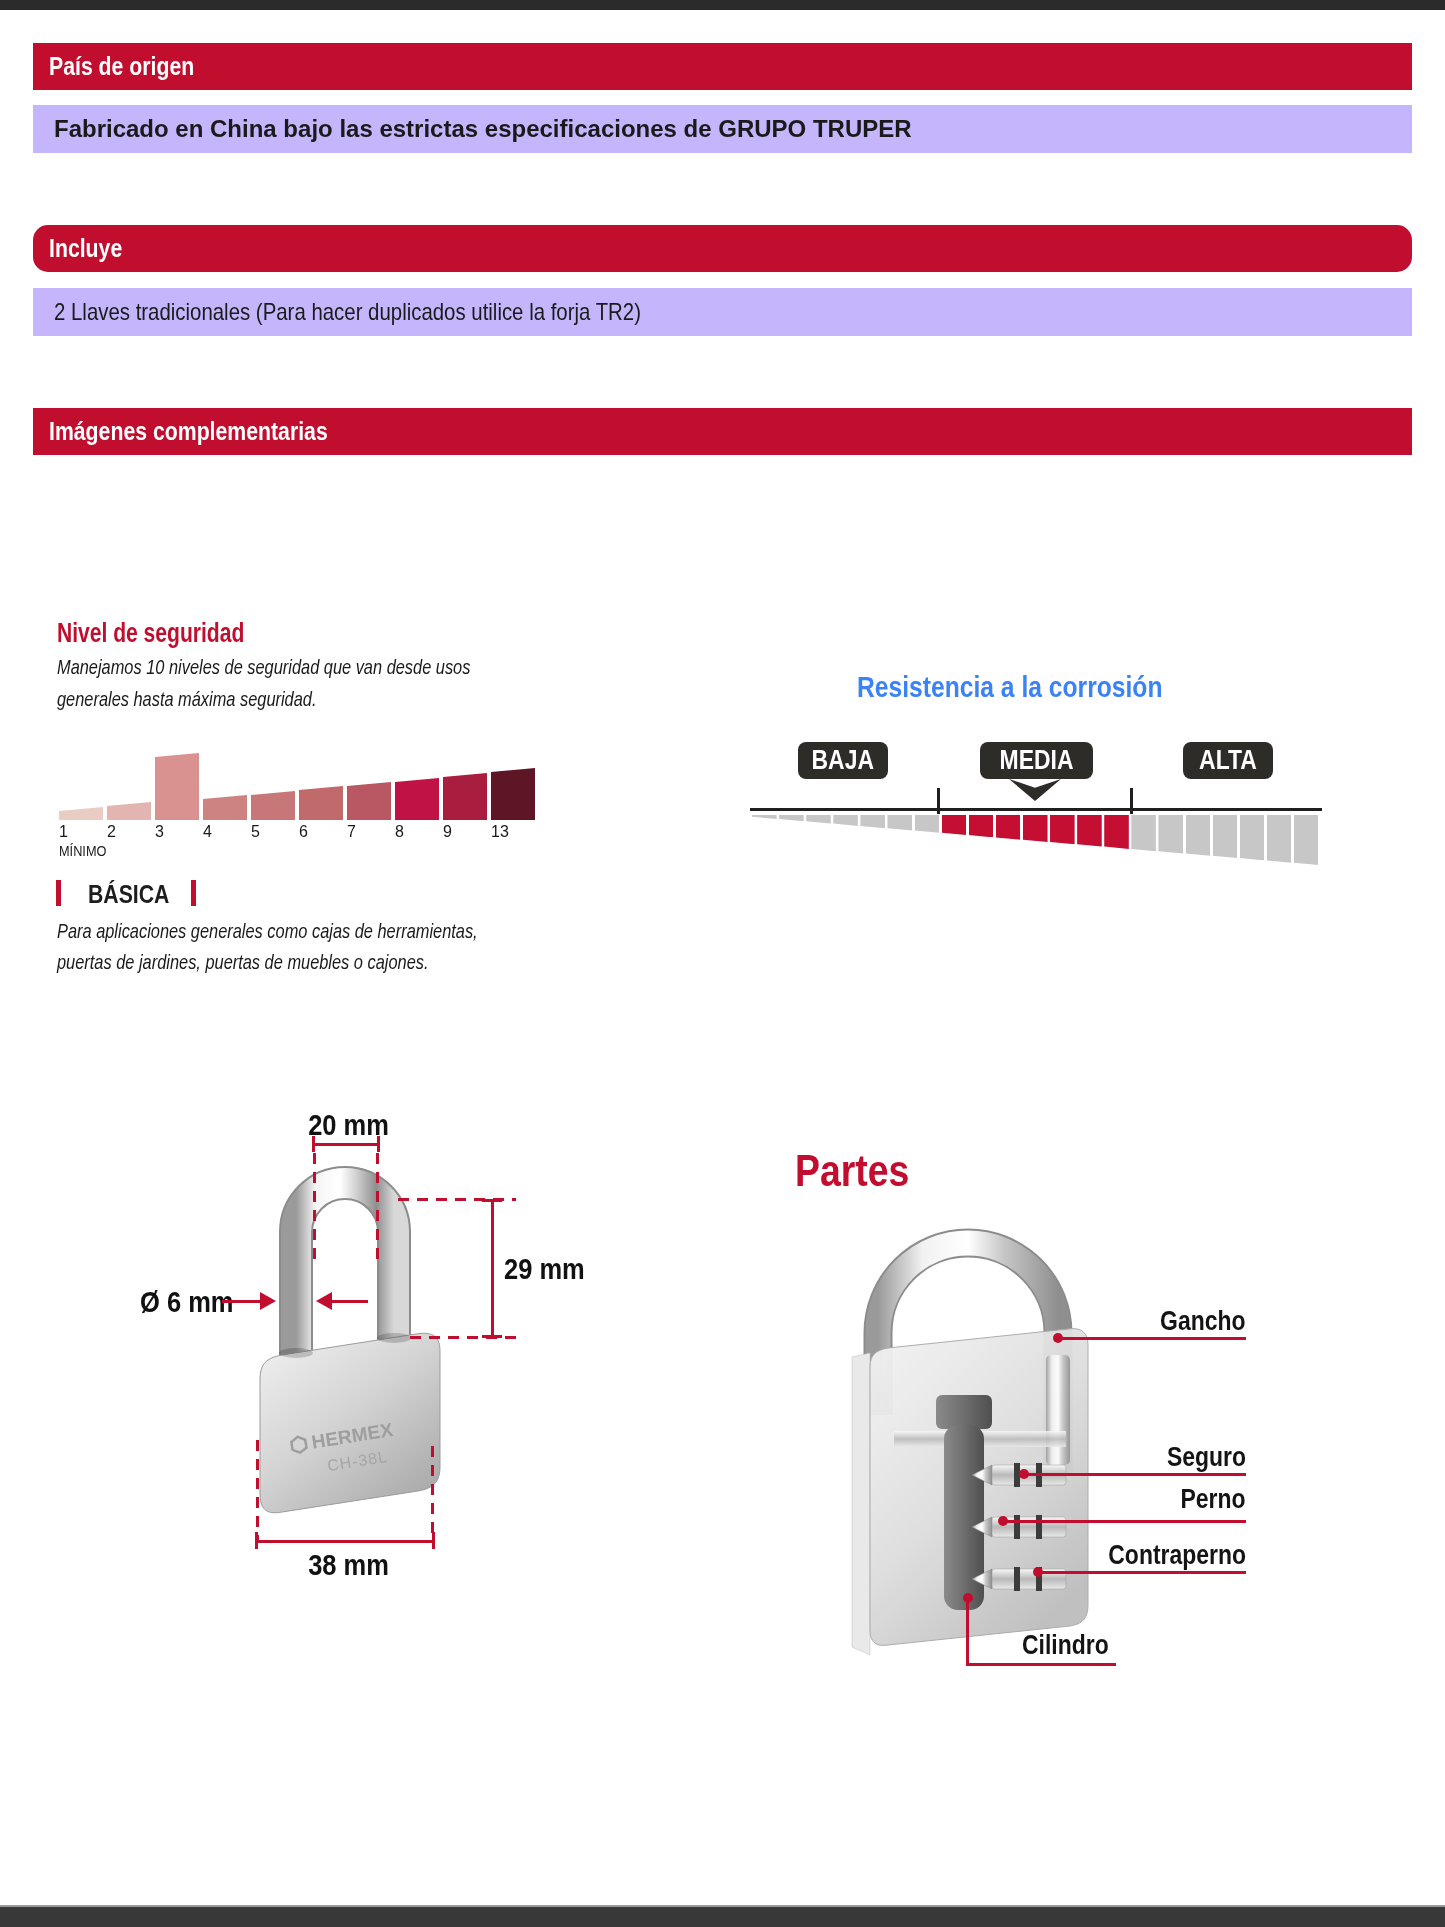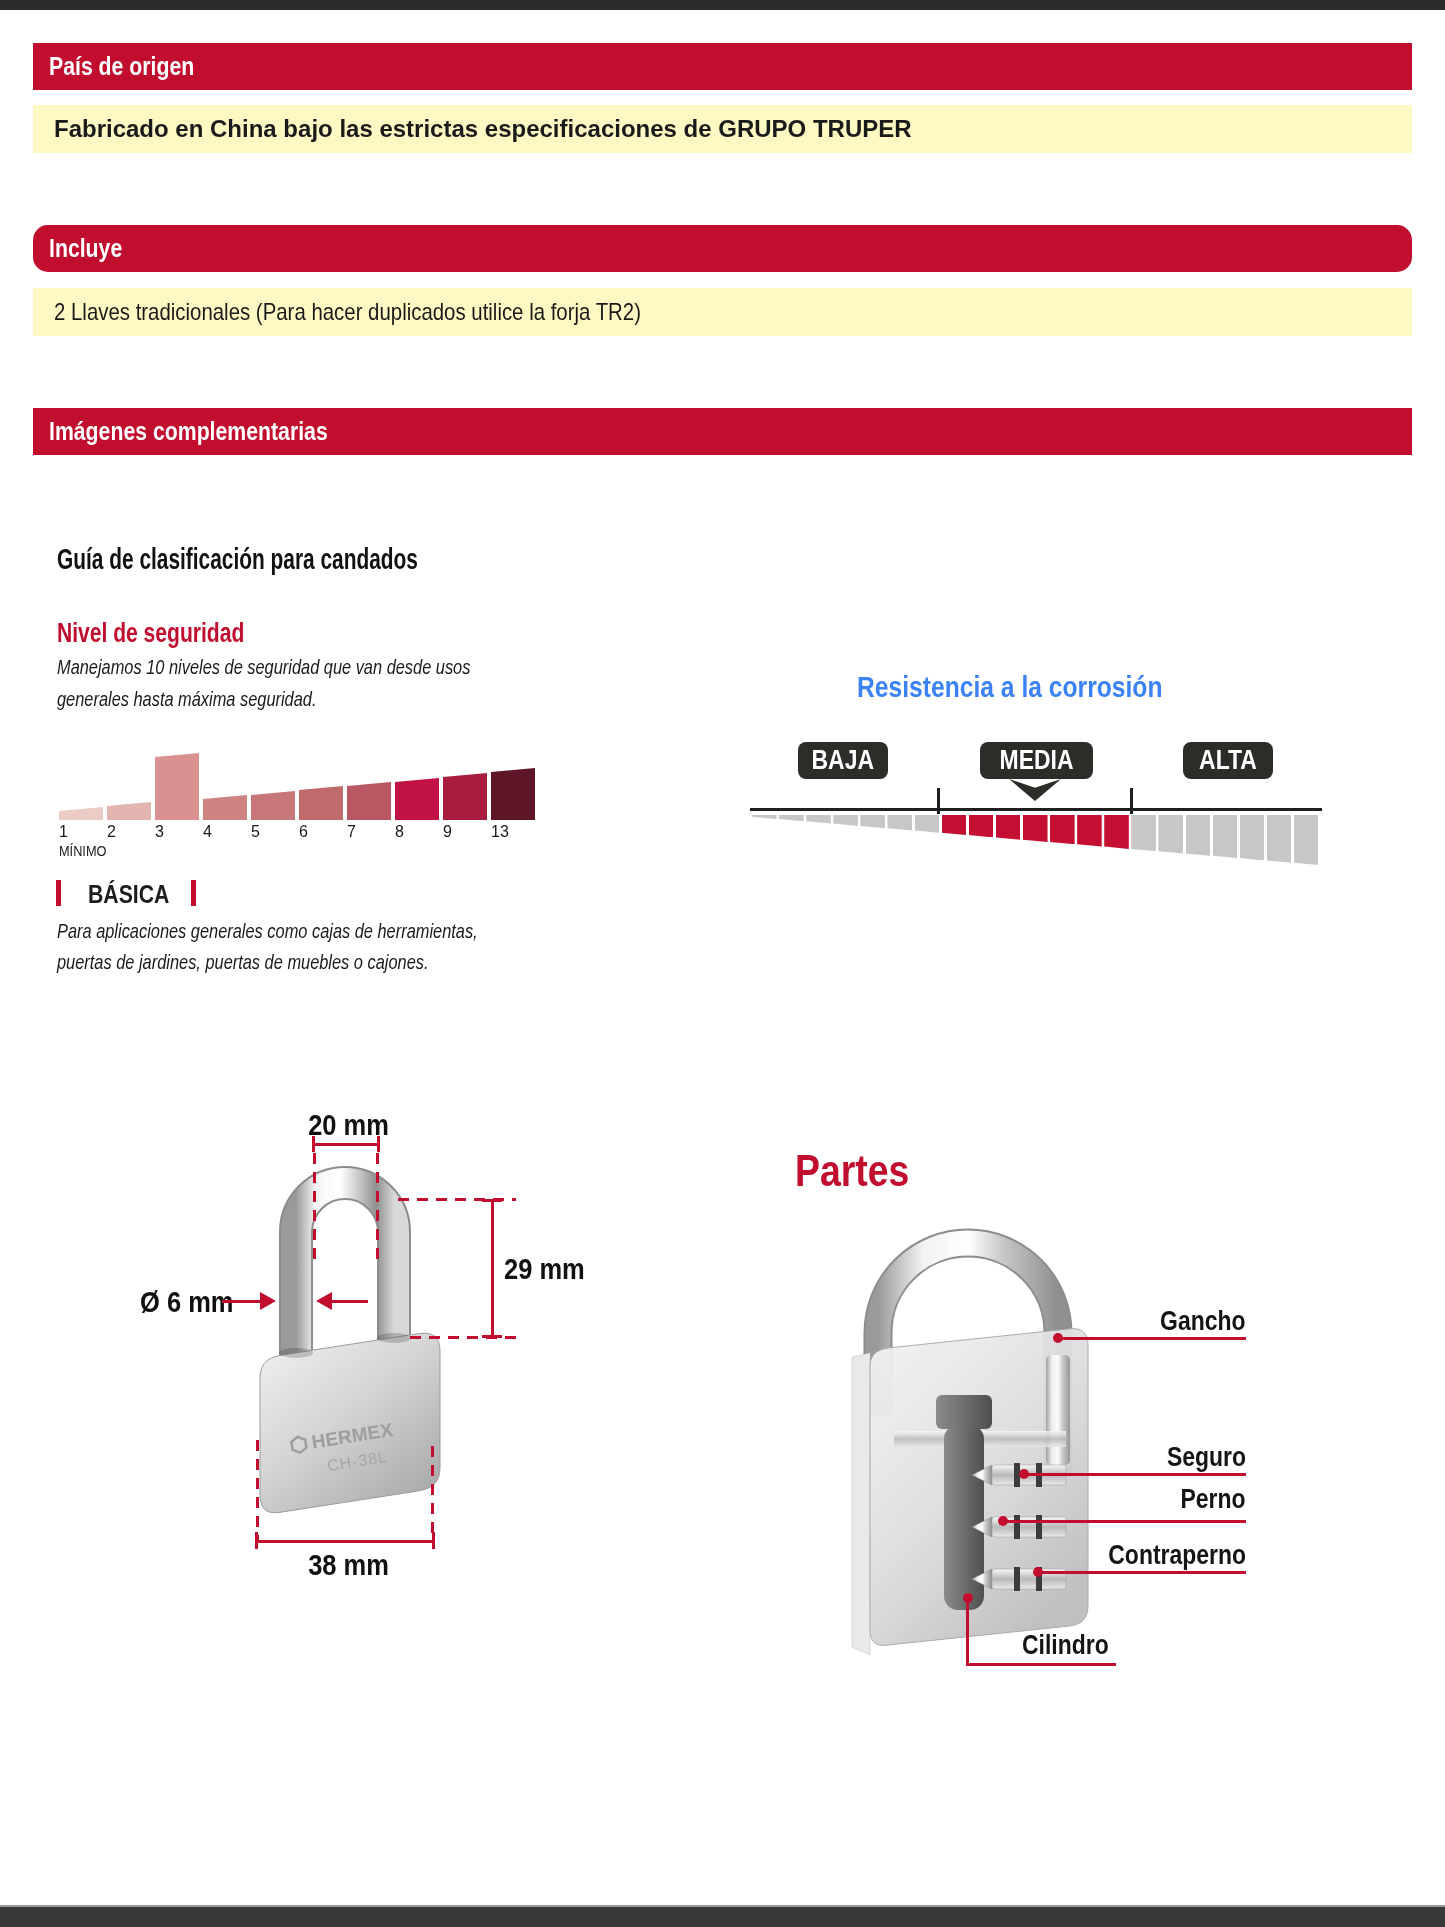--- a/index.html
+++ b/index.html
@@ -6,21 +6,21 @@
   #page{position:relative;width:1445px;height:1927px;background:#ffffff;overflow:hidden;
         font-family:"Liberation Sans", sans-serif;color:#1a1a1a;}
   :root{--red:#c10e2f;--dark:#1a1a1a;}
 
   .abs{position:absolute;}
   .blackbar{position:absolute;left:0;width:1445px;background:#2b2b2b;}
   #bottom-bar{background:#383838;border-top:2px solid #9a9a9a;}
 
   .redbar{position:absolute;left:33px;width:1379px;height:47px;background:var(--red);
           color:#fff;font-weight:bold;font-size:25px;line-height:47px;padding-left:16px;box-sizing:border-box;}
-  .graybar{position:absolute;left:33px;width:1379px;height:48px;background:#fef9c3;
+  .graybar{position:absolute;left:33px;width:1379px;height:48px;background:#c4b5fd;
            color:#1a1a1a;font-size:24px;line-height:48px;padding-left:21px;box-sizing:border-box;}
   .bold{font-weight:bold;}
 
   
   .sx72{display:inline-block;white-space:nowrap;transform:scaleX(.72);transform-origin:0 50%;}
   .sx78{display:inline-block;white-space:nowrap;transform:scaleX(.78);transform-origin:0 50%;}
   .sx85{display:inline-block;white-space:nowrap;transform:scaleX(.85);transform-origin:0 50%;}
   .sx85c{display:inline-block;white-space:nowrap;transform:scaleX(.85);transform-origin:50% 50%;}
   .sx85r{display:inline-block;white-space:nowrap;transform:scaleX(.85);transform-origin:100% 50%;}
 
@@ -82,23 +82,20 @@
     <span class="sx85">Incluye</span>
   </div>
   <div class="graybar" style="top:288px;">
     <span class="sx85">2 Llaves tradicionales (Para hacer duplicados utilice la forja TR2)</span>
   </div>
 
   <div class="redbar" style="top:408px;">
     <span class="sx85">Imágenes complementarias</span>
   </div>
 
-  <div class="h-title" style="left:57px;top:543px;font-size:29px;">
-    <span class="sx72">Guía de clasificación para candados</span>
-  </div>
   <div class="h-red" style="left:57px;top:618px;">
     <span class="sx78">Nivel de seguridad</span>
   </div>
   <div class="para" style="left:57px;top:655px;">
     <span class="sx78">Manejamos 10 niveles de seguridad que van desde usos</span>
   </div>
   <div class="para" style="left:57px;top:687px;">
     <span class="sx78">generales hasta máxima seguridad.</span>
   </div>
 

